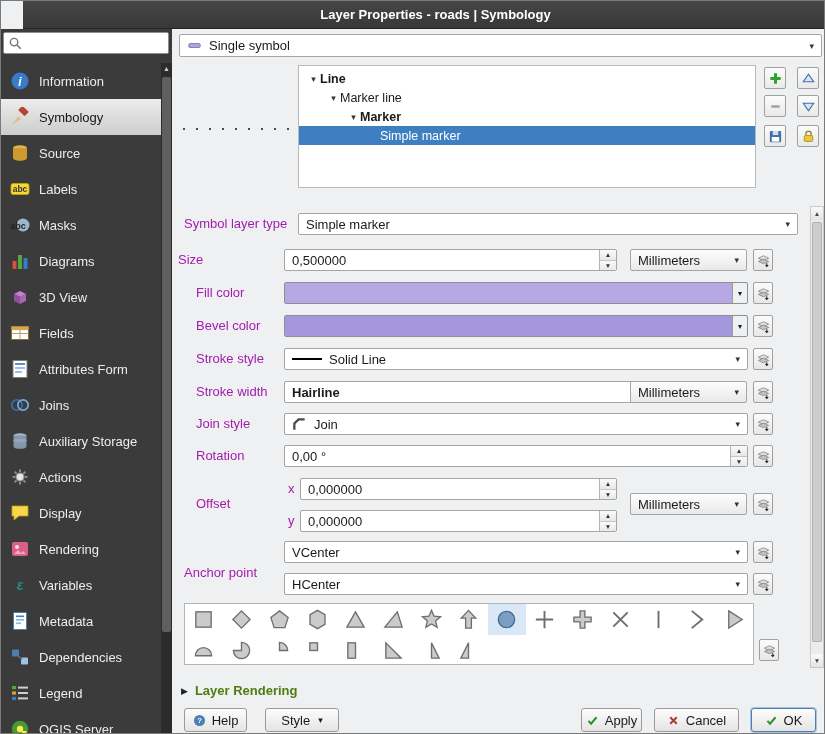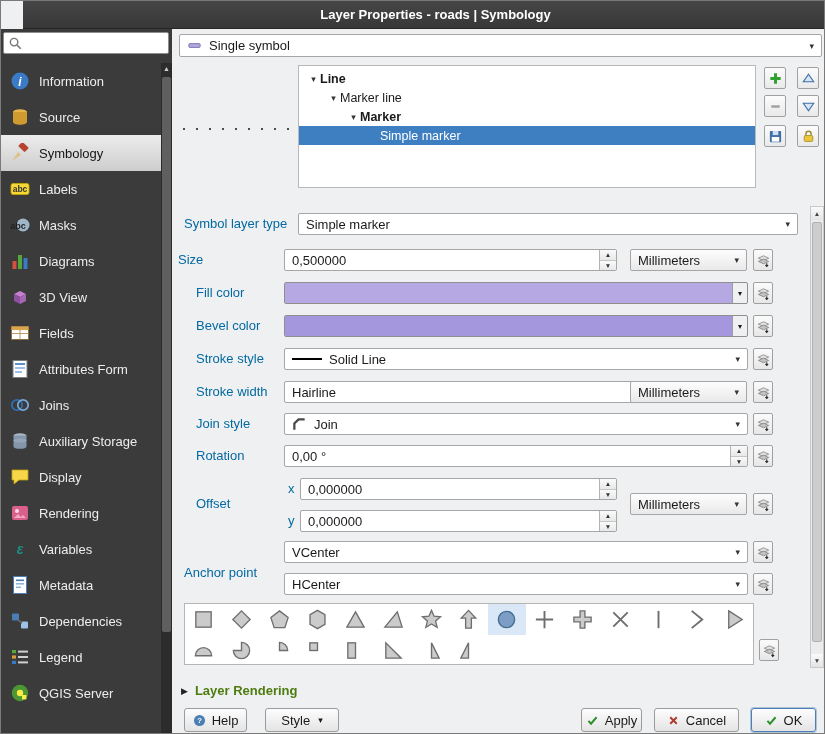--- a/index.html
+++ b/index.html
@@ -13,21 +13,21 @@
   .search-box svg{width:13px;height:13px;display:block;}
   .search-box input{border:none;outline:none;flex:1;min-width:0;font-size:12px;background:transparent;}
   .side-list{position:absolute;left:0;top:34px;width:171px;}
   .side-item{height:36px;display:flex;align-items:center;gap:9px;padding-left:9px;color:#ededed;font-size:13px;cursor:pointer;}
   .side-item.sel{background:linear-gradient(#ececec,#cdcdcd);color:#151515;}
   .side-ico{width:20px;height:20px;flex:0 0 20px;}
   .side-ico svg{width:20px;height:20px;display:block;}
   .side-scroll{position:absolute;right:0;top:34px;width:11px;bottom:0;background:#2c2c2c;}
   .ss-arrow{color:#cfcfcf;font-size:7px;text-align:center;height:12px;line-height:12px;}
   .ss-thumb{position:absolute;left:1px;right:1px;top:14px;height:555px;background:#5f5f5f;border-radius:2px;}
-  .label{position:absolute;font-size:13px;color:#0369a1;height:22px;line-height:22px;white-space:nowrap;}
+  .label{position:absolute;font-size:13px;color:#a21caf;height:22px;line-height:22px;white-space:nowrap;}
   .combo{position:absolute;background:#fff;border:1px solid #a6a6a6;border-radius:2px;display:flex;align-items:center;padding:0 7px;font-size:13px;color:#1a1a1a;gap:7px;cursor:pointer;white-space:nowrap;}
   .combo .carrow{margin-left:auto;font-size:9px;color:#333;}
   .combo.unit{background:linear-gradient(#fdfdfd,#e9e9e9);}
   .cicon svg{width:15px;height:15px;display:block;}
   .spin{position:absolute;background:#fff;border:1px solid #a6a6a6;border-radius:2px;font-size:13px;color:#1a1a1a;display:flex;align-items:center;padding:0 20px 0 7px;white-space:nowrap;}
   .spin-btns{position:absolute;top:0;right:0;bottom:0;width:17px;border-left:1px solid #b4b4b4;display:flex;flex-direction:column;cursor:pointer;}
   .spin-btns div{flex:1;display:flex;align-items:center;justify-content:center;font-size:6.5px;color:#333;background:linear-gradient(#fafafa,#e8e8e8);}
   .spin-btns div:first-child{border-bottom:1px solid #c6c6c6;}
   .dd-btn{position:absolute;width:20px;height:22px;border:1px solid #a0a0a0;border-radius:2px;background:linear-gradient(#fbfbfb,#e7e7e7);display:flex;align-items:center;justify-content:center;cursor:pointer;padding:0;}
   .dd-btn svg{width:15px;height:15px;display:block;}
@@ -82,37 +82,37 @@
   <div class="side-list">
       <div class="side-item">
         <span class="side-ico">
           <svg viewBox="0 0 20 20">
             <circle cx="10" cy="10" r="8.5" fill="#3a7bc8"></circle>
             <text x="10" y="14.5" font-size="12" font-family="DejaVu Serif" font-style="italic" font-weight="bold" fill="#fff" text-anchor="middle">i</text>
           </svg>
         </span>
         <span>Information</span>
       </div>
+      <div class="side-item sel">
+        <span class="side-ico">
+          <svg viewBox="0 0 20 20">
+            <rect x="9" y="1" width="9" height="6" rx="1" transform="rotate(45 13.5 4)" fill="#b5452f"></rect>
+            <polygon points="2,18 8,9 11,12" fill="#e2c089"></polygon>
+          </svg>
+        </span>
+        <span>Symbology</span>
+      </div>
       <div class="side-item">
         <span class="side-ico">
           <svg viewBox="0 0 20 20">
             <ellipse cx="10" cy="5" rx="7" ry="2.8" fill="#e8b54a"></ellipse>
             <path d="M3 5v10c0 1.6 3.1 2.8 7 2.8s7-1.2 7-2.8V5" fill="#cf9a30"></path>
           </svg>
         </span>
         <span>Source</span>
-      </div>
-      <div class="side-item sel">
-        <span class="side-ico">
-          <svg viewBox="0 0 20 20">
-            <rect x="9" y="1" width="9" height="6" rx="1" transform="rotate(45 13.5 4)" fill="#b5452f"></rect>
-            <polygon points="2,18 8,9 11,12" fill="#e2c089"></polygon>
-          </svg>
-        </span>
-        <span>Symbology</span>
       </div>
       <div class="side-item">
         <span class="side-ico">
           <svg viewBox="0 0 20 20">
             <rect x="1" y="4.5" width="18" height="11" rx="2" fill="#f5d738" stroke="#c7a900" stroke-width="0.8"></rect>
             <text x="10" y="13" font-size="8.5" fill="#333" text-anchor="middle" font-weight="bold">abc</text>
           </svg>
         </span>
         <span>Labels</span>
       </div>
@@ -178,20 +178,38 @@
       </div>
       <div class="side-item">
         <span class="side-ico">
           <svg viewBox="0 0 20 20">
             <ellipse cx="10" cy="4.6" rx="6.5" ry="2.4" fill="#aab7c4"></ellipse>
             <path d="M3.5 4.6v10.8c0 1.4 2.9 2.4 6.5 2.4s6.5-1 6.5-2.4V4.6" fill="#8396ab"></path>
             <ellipse cx="10" cy="9.5" rx="6.5" ry="2" fill="#94a5b8"></ellipse>
           </svg>
         </span>
         <span>Auxiliary Storage</span>
+      </div>
+      <div class="side-item">
+        <span class="side-ico">
+          <svg viewBox="0 0 20 20">
+            <circle cx="10" cy="10" r="4" fill="#e6e6e6" stroke="#8c8c8c" stroke-width="1.2"></circle>
+            <g stroke="#8c8c8c" stroke-width="2">
+              <line x1="10" y1="2.5" x2="10" y2="5"></line>
+              <line x1="10" y1="15" x2="10" y2="17.5"></line>
+              <line x1="2.5" y1="10" x2="5" y2="10"></line>
+              <line x1="15" y1="10" x2="17.5" y2="10"></line>
+              <line x1="4.7" y1="4.7" x2="6.5" y2="6.5"></line>
+              <line x1="13.5" y1="13.5" x2="15.3" y2="15.3"></line>
+              <line x1="15.3" y1="4.7" x2="13.5" y2="6.5"></line>
+              <line x1="4.7" y1="15.3" x2="6.5" y2="13.5"></line>
+            </g>
+          </svg>
+        </span>
+        <span>Actions</span>
       </div>
       <div class="side-item">
         <span class="side-ico">
           <svg viewBox="0 0 20 20">
             <path d="M2 3h16v10H9l-5 4v-4H2z" fill="#f7d64a" stroke="#bfa20e" stroke-width="0.8"></path>
           </svg>
         </span>
         <span>Display</span>
       </div>
       <div class="side-item">
@@ -400,21 +418,21 @@
 </div>
 <button class="dd-btn" style="left:752px;top:347px;">
     <svg viewBox="0 0 16 16">
       <path d="M2.5 5.5L8 3l5.5 2.5L8 8z" fill="#e3e3e3" stroke="#7c7c7c" stroke-width="0.8"></path>
       <path d="M2.5 9L8 6.5 13.5 9 8 11.5z" fill="#c3c3c3" stroke="#7c7c7c" stroke-width="0.8"></path>
       <path d="M11.5 11v3.2M10 12.8l1.5 1.6 1.5-1.6" fill="none" stroke="#222" stroke-width="1.1"></path>
     </svg>
   </button>
 
 <div class="label" style="left:195px;top:380px;">Stroke width</div>
-<div class="spin" style="left:283px;top:380px;width:375px;height:22px;">
+<div class="spin" style="left:283px;top:380px;width:375px;height:22px;font-weight:bold;">
   <span>Hairline</span>
   <div class="spin-btns">
       <div>▲</div>
       <div>▼</div>
     </div>
 </div>
 <div class="combo unit" style="left:629px;top:380px;width:117px;height:22px;">
   <span>Millimeters</span>
   <span class="carrow">▾</span>
 </div>

